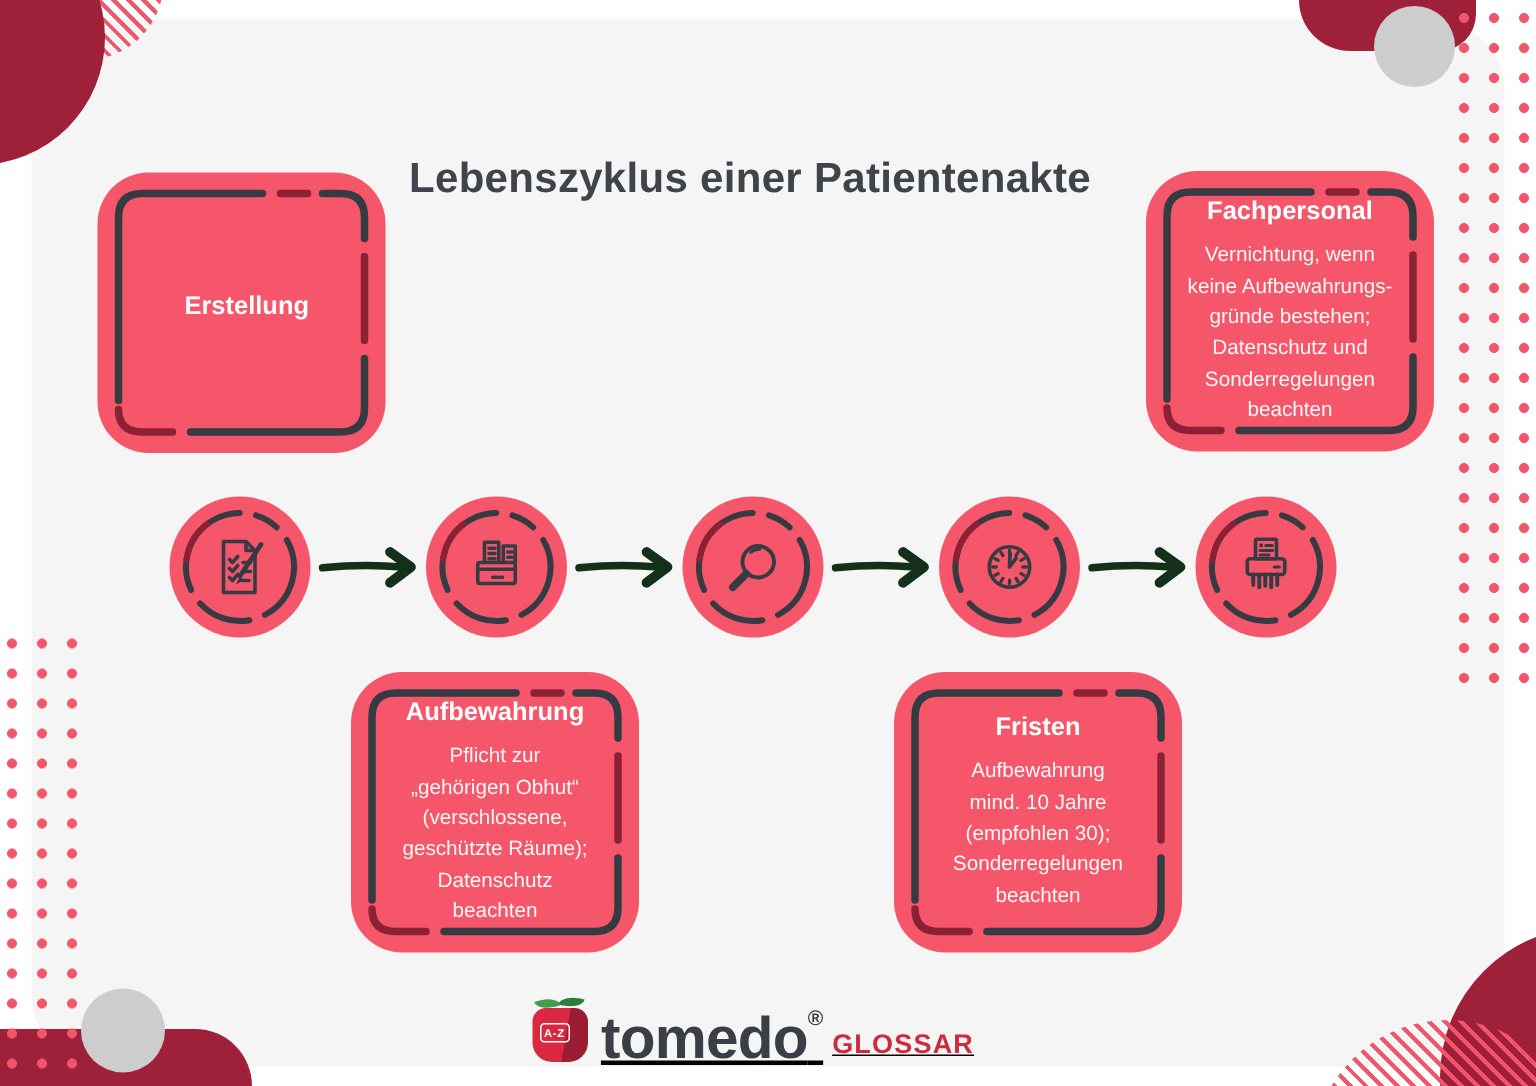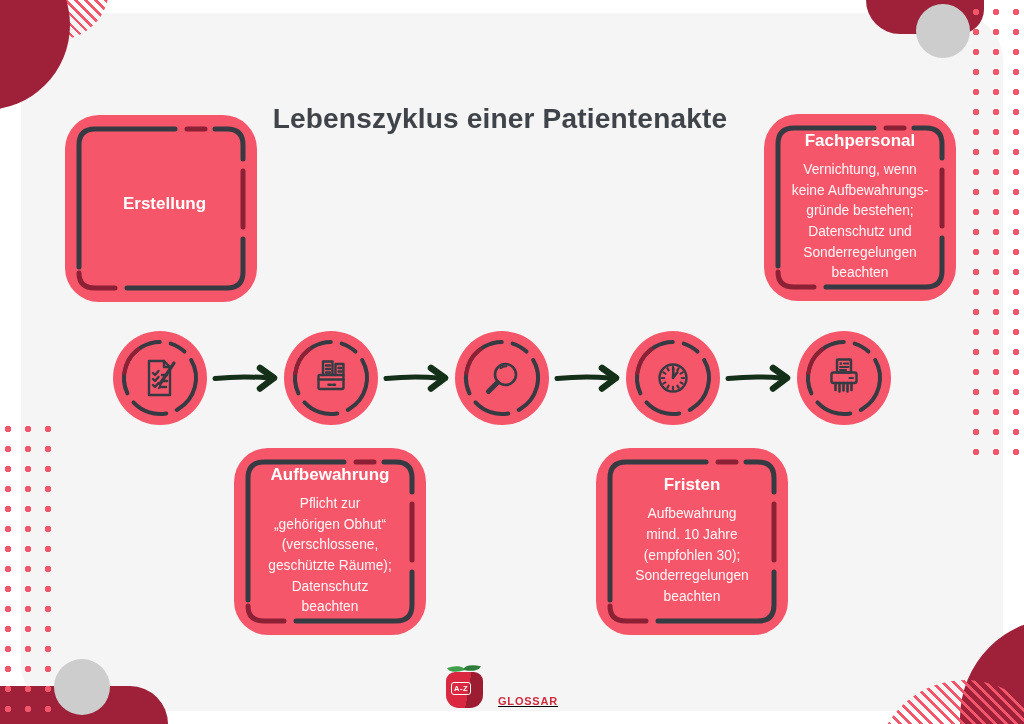--- a/index.html
+++ b/index.html
@@ -60,21 +60,21 @@
   .tomato{position:relative;width:37px;height:47px;margin-right:9px;}
   .tomato .body{position:absolute;left:0;bottom:1px;width:37px;height:36px;
     background:linear-gradient(100deg,#d92840 59%,#9c1d31 59%);border-radius:9px 9px 13px 13px;}
   .leaf{position:absolute;width:16px;height:8px;background:#3f9f4b;}
   .leaf-l{left:2px;top:3px;border-radius:0 100% 0 100%;transform:rotate(-20deg);}
   .leaf-r{left:18px;top:2px;background:#2e7d3b;border-radius:100% 0 100% 0;transform:rotate(16deg);}
   .az-badge{position:absolute;left:5px;top:20px;font-size:7.5px;font-weight:700;color:#fff;
     border:1.2px solid #fff;border-radius:3px;padding:1.5px 2px;line-height:1;letter-spacing:.5px;}
   .brand{font-size:39px;font-weight:700;color:#3a3f46;line-height:.82;letter-spacing:-.5px;}
   .reg{font-size:14px;font-weight:700;color:#3a3f46;vertical-align:22px;letter-spacing:0;}
-  .suffix{font-size:11px;font-weight:700;color:#ce2b3f;letter-spacing:.8px;margin-left:6px;
+  .suffix{font-size:18px;font-weight:700;color:#ce2b3f;letter-spacing:.8px;margin-left:6px;
     padding-bottom:2px;}
 </style>
 </head>
 <body>
 
 <div id="page">
   <div class="panel"></div>
 
   <div class="deco stripes-tl"></div>
   <div class="deco circle-tl"></div>
@@ -270,15 +270,16 @@
     </g>
   </svg>
 
   <div class="footer">
     <div class="tomato">
       <span class="leaf leaf-l"></span>
       <span class="leaf leaf-r"></span>
       <span class="body"></span>
       <span class="az-badge">A-Z</span>
     </div>
+    <div class="brand"><span>tomedo</span><span class="reg">®</span></div>
     <div class="suffix">GLOSSAR</div>
   </div>
 </div>
 
 </body></html>

